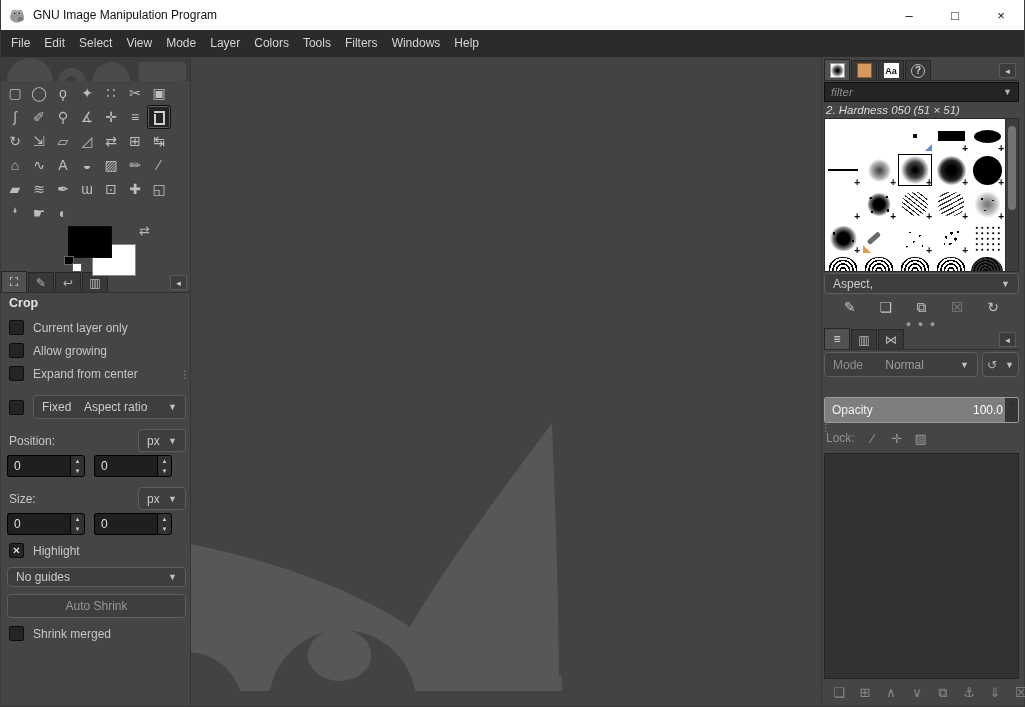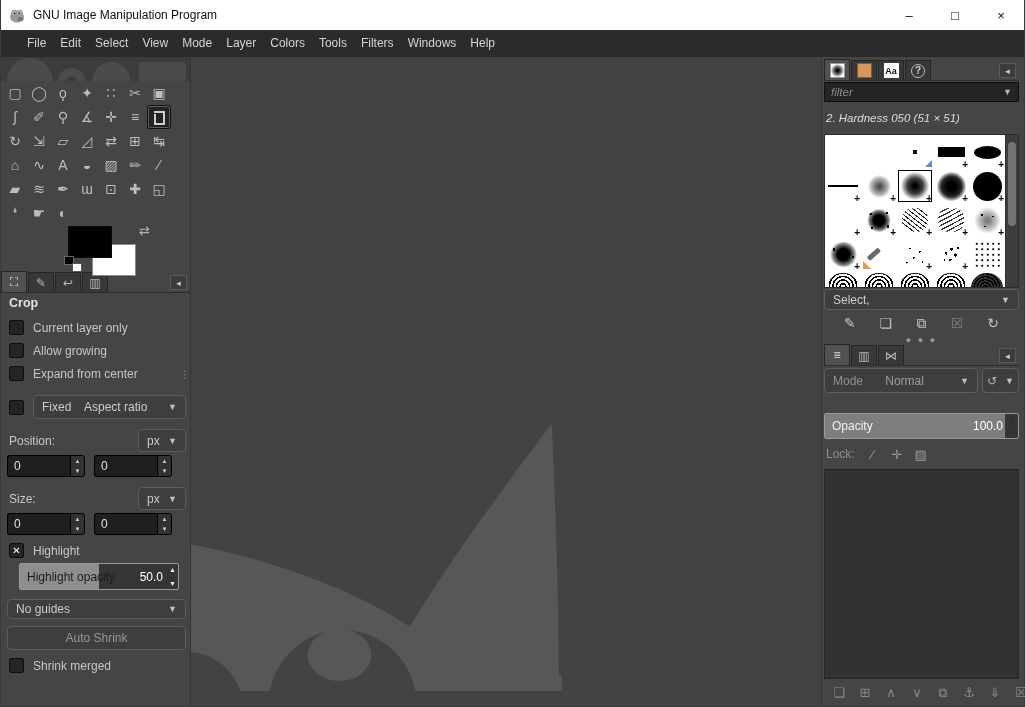--- a/index.html
+++ b/index.html
@@ -6,21 +6,21 @@
 html,body{width:1025px;height:707px;overflow:hidden}
 body{font-family:"Liberation Sans","DejaVu Sans",sans-serif;background:#454545;position:relative}
 .window{width:1025px;height:707px;display:flex;flex-direction:column;border:1px solid #3a3a3a;border-top:none}
 
 .titlebar{height:30px;background:#ffffff;display:flex;align-items:center;padding-left:8px;flex:none}
 .app-icon{width:17px;height:15px;flex:none}
 .tb-title{font-size:12px;color:#101010;margin-left:7px}
 .tb-controls{margin-left:auto;display:flex;height:100%}
 .tb-btn{width:46px;height:100%;display:flex;align-items:center;justify-content:center;font-size:13px;color:#101010}
 
-.menubar{height:27px;background:#2b2b2b;display:flex;align-items:center;padding-left:19px;flex:none}
+.menubar{height:27px;background:#2b2b2b;display:flex;align-items:center;padding-left:3px;flex:none}
 .menu-item{color:#d4d4d4;font-size:12px;padding:5px 7px 6px}
 
 .main{flex:1;display:flex;min-height:0}
 .left-dock{width:190px;background:#454545;display:flex;flex-direction:column;position:relative;border-right:1px solid #353535}
 .canvas{flex:1;background:#434343;position:relative;overflow:hidden}
 .right-dock{width:203px;background:#454545;display:flex;flex-direction:column;position:relative;border-left:1px solid #353535;padding:0 5px 0 2px}
 .pane-handle{position:absolute;font-size:10px;color:#8f8f8f;line-height:6px;letter-spacing:0}
 
 .wilber-strip{height:24px;flex:none}
 #toolgrid{display:grid;grid-template-columns:repeat(7,24px);grid-auto-rows:24px;padding-left:2px;flex:none}
@@ -79,21 +79,21 @@
 .hl-slider .lab{color:#1c1c1c}
 .guides-combo{margin-top:9px;height:20px;flex:none}
 .autoshrink{margin-top:7px;height:24px;background:#3e3e3e;border:1px solid #5d5d5d;border-radius:4px;display:flex;align-items:center;justify-content:center;font-size:12px;color:#969696;flex:none}
 .to-footer{height:27px;display:flex;align-items:center;justify-content:space-around;padding:0 10px;flex:none;margin-top:auto}
 .icbtn{min-width:26px;height:22px;display:flex;align-items:center;justify-content:center;color:#c2c2c2;font-size:14px}
 .icbtn.dim{color:#7d7d7d}
 
 .filter-row{height:20px;background:#242424;border:1px solid #101010;display:flex;align-items:center;padding:0 6px;margin-top:1px;flex:none}
 .filter-row .ph{font-size:11.5px;font-style:italic;color:#8a8a8a}
 .filter-row .chev{margin-left:auto;font-size:9px;color:#b5b5b5}
-.brush-title{height:32px;font-size:11.5px;font-style:italic;color:#dcdcdc;display:flex;align-items:center;padding-left:2px;flex:none}
+.brush-title{height:16px;font-size:11.5px;font-style:italic;color:#dcdcdc;display:flex;align-items:center;padding-left:2px;flex:none}
 .brush-wrap{height:154px;display:flex;flex:none;border:1px solid #2c2c2c}
 #brushGrid{width:181px;height:152px;background:#fff;display:grid;grid-template-columns:repeat(5,36px);grid-auto-rows:34px;overflow:hidden}
 .bscroll{width:13px;background:#3d3d3d;border-left:1px solid #2e2e2e;position:relative}
 .bthumb{position:absolute;left:2px;right:2px;top:7px;height:84px;background:#737373;border-radius:4px}
 .bcell{position:relative;display:flex;align-items:center;justify-content:center}
 .bcell.sel{outline:1px solid #000;outline-offset:-2px}
 .bcell i{display:block}
 .k-dot i{width:4px;height:4px;background:#111}
 .k-bar i{width:27px;height:10px;background:#000}
 .k-ellipse i{width:27px;height:13px;background:#000;border-radius:50%;filter:blur(.6px)}
@@ -404,29 +404,20 @@
                 <span>▼</span>
               </span>
           </div>
         </div>
 
         <div class="cbrow">
           <span class="cb">✕</span>
           <span class="cblabel">Highlight</span>
         </div>
 
-        <div class="slider hl-slider">
-          <span class="fill" id="hlFill" style="width: 50%;"></span>
-          <span class="lab">Highlight opacity</span>
-          <span class="val">50.0</span>
-          <span class="arr">
-              <span>▲</span>
-              <span>▼</span>
-            </span>
-        </div>
 
         <div class="combo guides-combo">
           <span>No guides</span>
           <span class="chev">▼</span>
         </div>
 
         <div class="autoshrink">Auto Shrink</div>
 
         <div class="cbrow">
           <span class="cb"></span>
@@ -574,21 +565,21 @@
             <div class="bcell k-veind">
               <i></i>
             </div>
           </div>
         <div class="bscroll">
             <span class="bthumb"></span>
           </div>
       </div>
 
       <div class="combo basic-row">
-        <span>Select,</span>
+        <span>Aspect,</span>
         <span class="chev">▼</span>
       </div>
 
 
       <div class="brush-actions" id="brushActions">
           <div class="icbtn">
             <span>✎</span>
           </div>
           <div class="icbtn">
             <span>❏</span>

